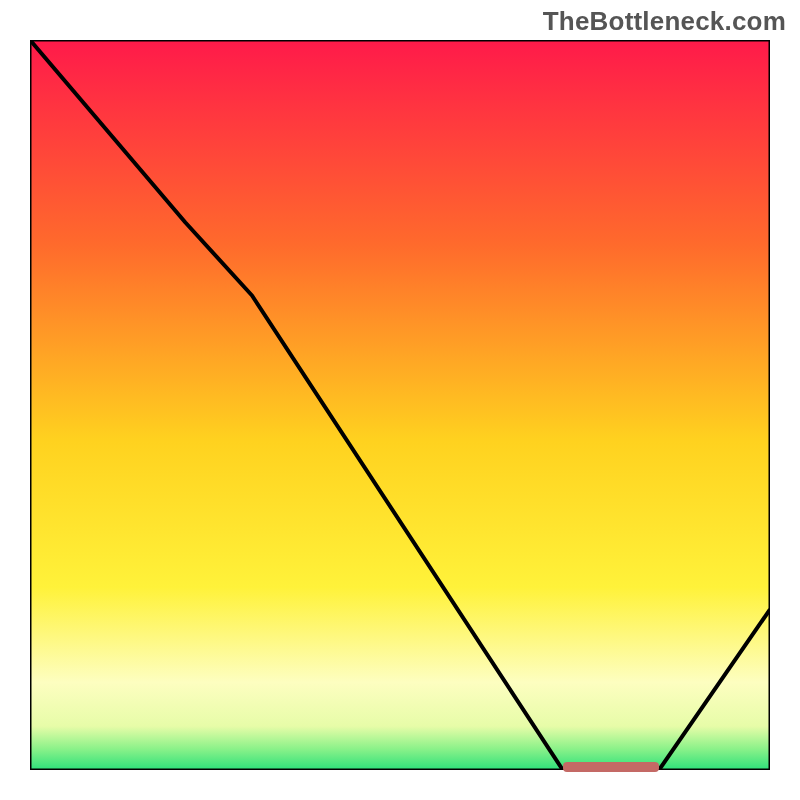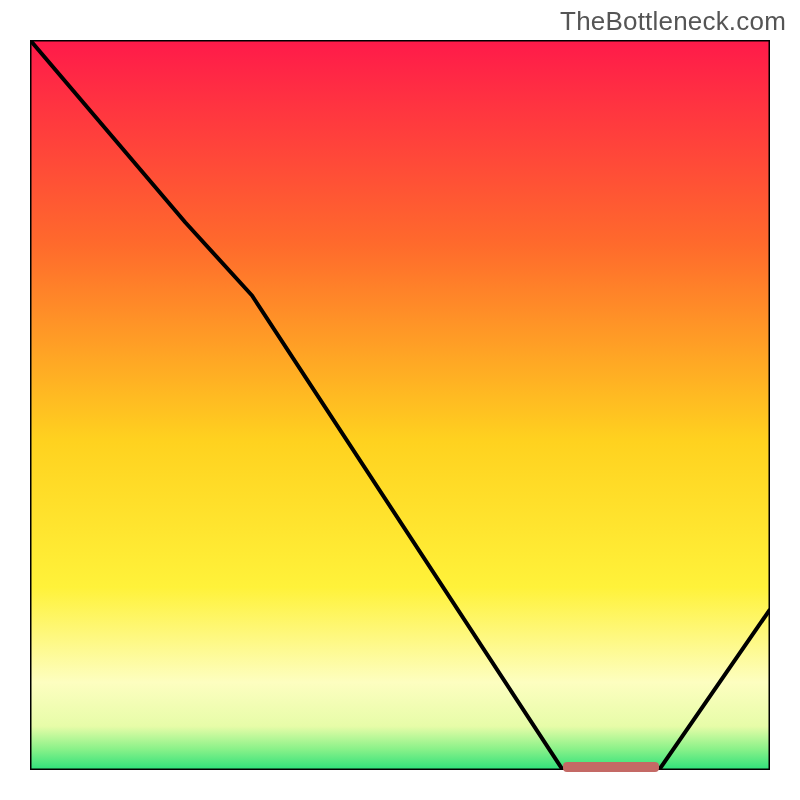--- a/index.html
+++ b/index.html
@@ -13,21 +13,21 @@
   .chart-wrap {
     position: relative;
     width: 800px;
     height: 800px;
   }
   .watermark {
     position: absolute;
     top: 6px;
     right: 14px;
     font-size: 26px;
-    font-weight: normal;
+    font-weight: bold;
     color: #555555;
     letter-spacing: 0.2px;
     font-family: Arial, Helvetica, sans-serif;
   }
   .plot {
     position: absolute;
     left: 30px;
     top: 40px;
     width: 740px;
     height: 730px;

